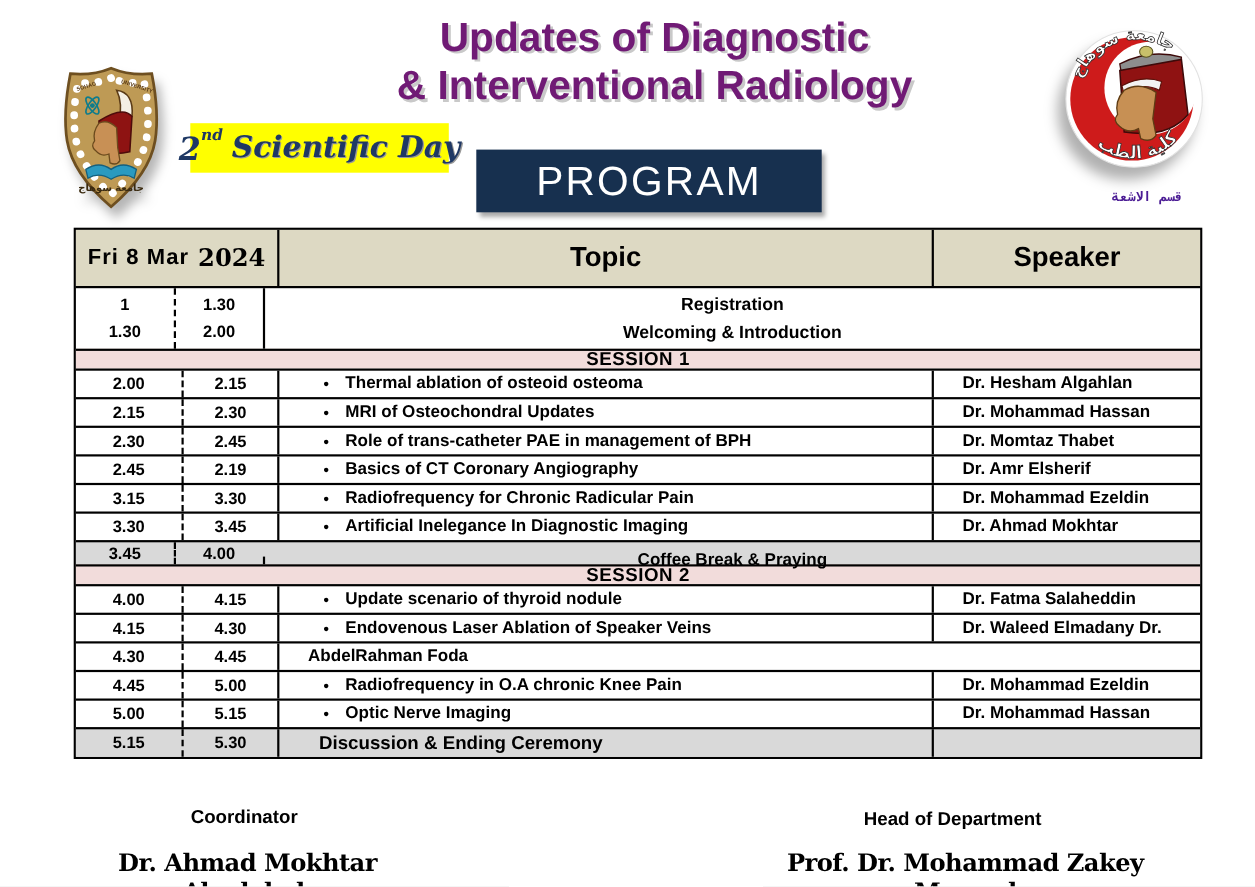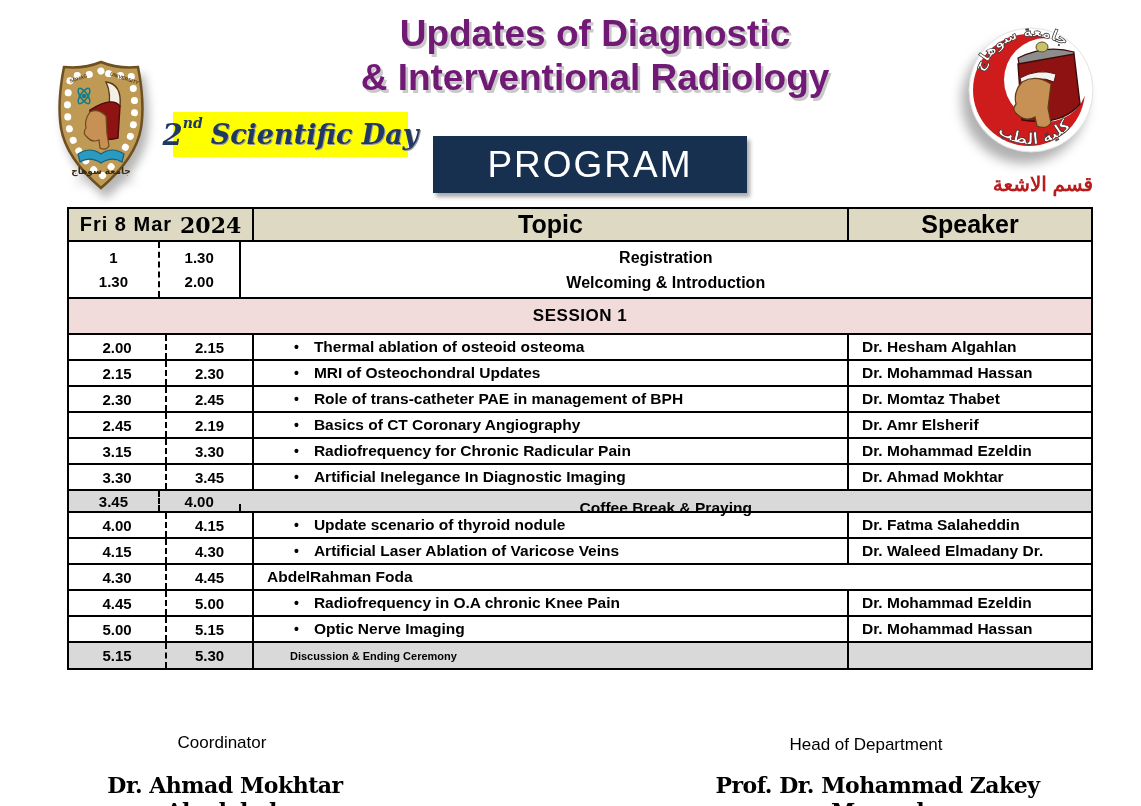--- a/index.html
+++ b/index.html
@@ -26,66 +26,66 @@
   .program-banner {
     position:absolute; left:433px; top:136px; width:314px; height:57px;
     background:#17304f; color:#ffffff; display:flex; align-items:center; justify-content:center;
     font-size:37px; font-weight:normal; letter-spacing:2px; box-shadow:3px 4px 4px #aaaaaa;
   }
 
   .logo-left { position:absolute; left:46px; top:58px; filter:drop-shadow(5px 9px 5px #b5b5b5); }
   .logo-right { position:absolute; left:958px; top:16px; filter:drop-shadow(-7px 11px 6px #b0b0b0); }
   .logo-caption {
     position:absolute; left:968px; top:172px; width:150px; text-align:center;
-    font-family:Liberation Sans, sans-serif; font-size:20px; font-weight:bold; color:#b91c1c;
+    font-family:Liberation Mono, monospace; font-size:12px; font-weight:bold; color:#4c1d95;
   }
 
   
   .tbl {
     position:absolute; left:67px; top:207px; width:1026px;
     border:2px solid #000;
   }
   .row { display:flex; border-top:2px solid #000; align-items:stretch; }
   .row:first-child { border-top:none; }
   .cell { display:flex; align-items:center; justify-content:center; border-left:2px solid #000; }
   .cell:first-child { border-left:none; }
   .c-t1 { width:96px; }
   .c-t2 { width:87px; border-left:2px dashed #000; }
   .c-topic { width:595px; }
   .c-speaker { width:244px; }
   .c-merged { width:921px; }   
   .c-full { width:1022px; }    
 
-  .r-header { height:31px; background:#ddd9c3; }
+  .r-header { height:51px; background:#ddd9c3; }
   .r-header .c-date { width:183px; font-weight:bold; }
   .r-header .day { font-size:20px; font-weight:bold; letter-spacing:1px; }
   .r-header .year { font-family:"DejaVu Serif", serif; font-size:22px; font-weight:bold; margin-left:8px; }
   .r-header .col-head { font-size:25px; font-weight:bold; }
 
   .r-intro { height:57px; }
   .time-stack { flex-direction:column; justify-content:center; line-height:24px; font-size:15px; font-weight:bold; }
   .intro-lines { flex-direction:column; justify-content:center; font-size:16px; font-weight:bold; line-height:25px; }
 
-  .r-session { height:36px; background:#f2dcdb;align-items:center; }
+  .r-session { height:18px; background:#f2dcdb;align-items:center; }
   .session-label { font-size:17px; font-weight:bold; letter-spacing:0.5px; }
 
   .r-talk { height:26px; }
   .time-val { font-size:15px; font-weight:bold; }
   .talk-topic { justify-content:flex-start; padding-left:40px; font-size:15.5px; font-weight:bold; }
   .talk-topic::before { content:"\2022"; font-size:14px; margin-right:15px; }
-  .talk-speaker { justify-content:flex-start; padding-left:13px; font-size:15.5px; font-weight:bold; white-space:nowrap; overflow:visible; }
+  .talk-speaker { justify-content:flex-start; padding-left:26px; font-size:15.5px; font-weight:bold; white-space:nowrap; overflow:visible; }
 
   .r-break { height:22px; background:#d9d9d9; }
   .break-label { font-size:15.5px; font-weight:bold;margin-top:13px; }
 
   .r-closing { height:27px; background:#d9d9d9; }
-  .closing-label { justify-content:flex-start; padding-left:36px; font-size:11px; font-weight:bold; }
+  .closing-label { justify-content:flex-start; padding-left:36px; font-size:17px; font-weight:bold; }
 
   
-  .sig-label { position:absolute; font-size:17px; font-weight:normal; color:#000; text-align:center; }
+  .sig-label { position:absolute; font-size:17px; font-weight:bold; color:#000; text-align:center; }
   .sig-name  { position:absolute; font-family:"DejaVu Serif", serif; font-size:22px; font-weight:bold; color:#000; text-align:center; letter-spacing:-0.5px; }
   .coord-label { left:122px; top:733px; width:200px; }
   .head-label  { left:766px; top:735px; width:200px; }
   .coord-name  { left:55px;  top:772px; width:340px; }
   .head-name   { left:690px; top:772px; width:375px; }
 </style>
 </head>
 <body>
 
 <div class="page">
@@ -208,31 +208,34 @@
       <div class="cell c-topic talk-topic">Artificial Inelegance  In Diagnostic Imaging</div>
       <div class="cell c-speaker talk-speaker">Dr. Ahmad Mokhtar</div>
     </div>
 
     <div class="row r-break">
       <div class="cell c-t1 time-val">3.45</div>
       <div class="cell c-t2 time-val">4.00</div>
       <div class="cell c-merged break-label">Coffee Break &amp; Praying</div>
     </div>
 
+    <div class="row r-session">
+      <div class="cell c-full session-label">SESSION 2</div>
+    </div>
 
     <div class="row r-talk">
       <div class="cell c-t1 time-val">4.00</div>
       <div class="cell c-t2 time-val">4.15</div>
       <div class="cell c-topic talk-topic">Update scenario of thyroid nodule</div>
       <div class="cell c-speaker talk-speaker">Dr. Fatma Salaheddin</div>
     </div>
     <div class="row r-talk">
       <div class="cell c-t1 time-val">4.15</div>
       <div class="cell c-t2 time-val">4.30</div>
-      <div class="cell c-topic talk-topic">Artificial Laser Ablation of Varicose Veins</div>
+      <div class="cell c-topic talk-topic">Endovenous Laser Ablation of Speaker Veins</div>
       <div class="cell c-speaker talk-speaker">Dr. Waleed Elmadany Dr.</div>
     </div>
     <div class="row r-talk">
       <div class="cell c-t1 time-val">4.30</div>
       <div class="cell c-t2 time-val">4.45</div>
       <div class="cell c-speaker talk-speaker">AbdelRahman Foda</div>
     </div>
     <div class="row r-talk">
       <div class="cell c-t1 time-val">4.45</div>
       <div class="cell c-t2 time-val">5.00</div>

